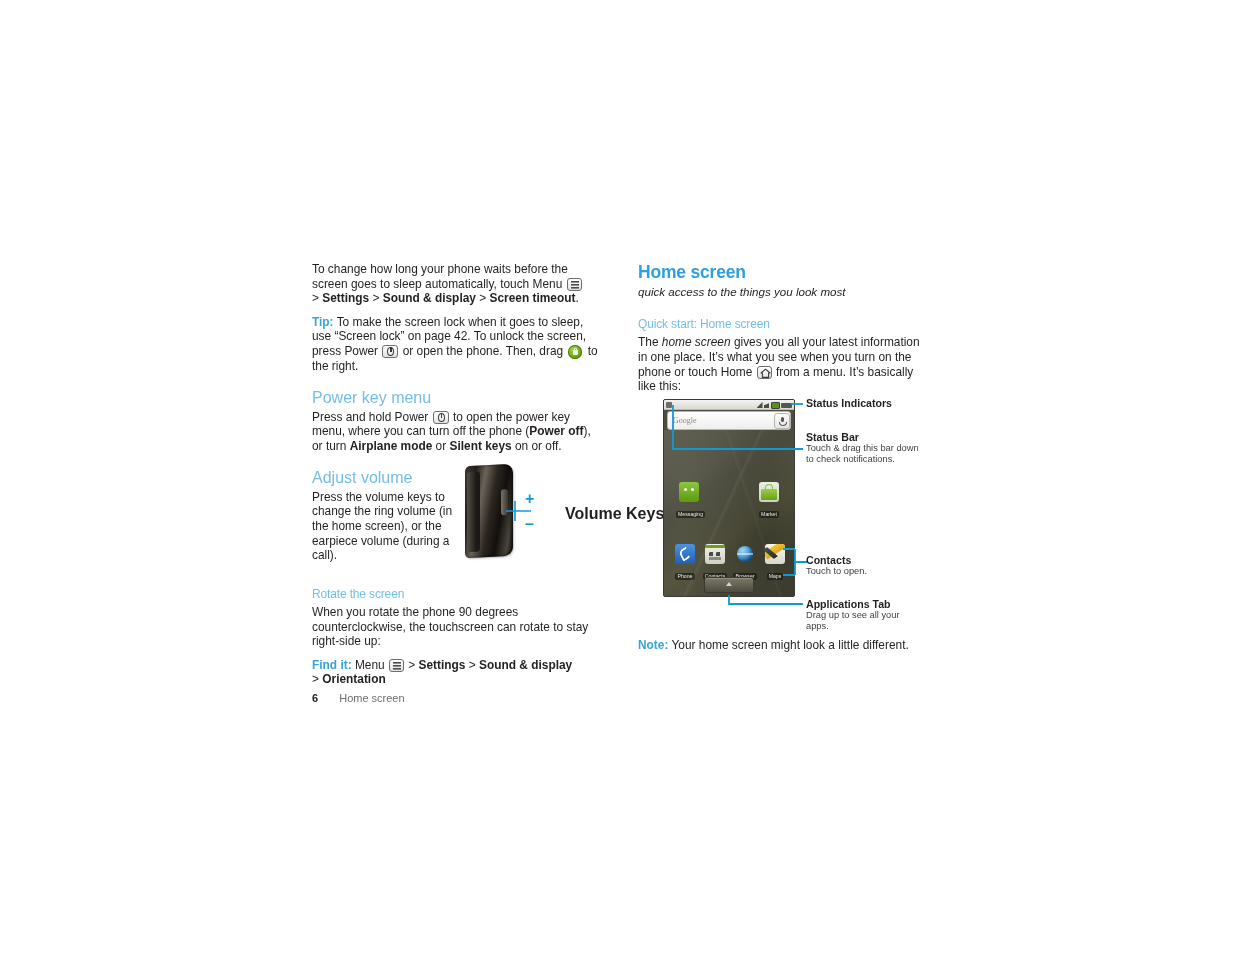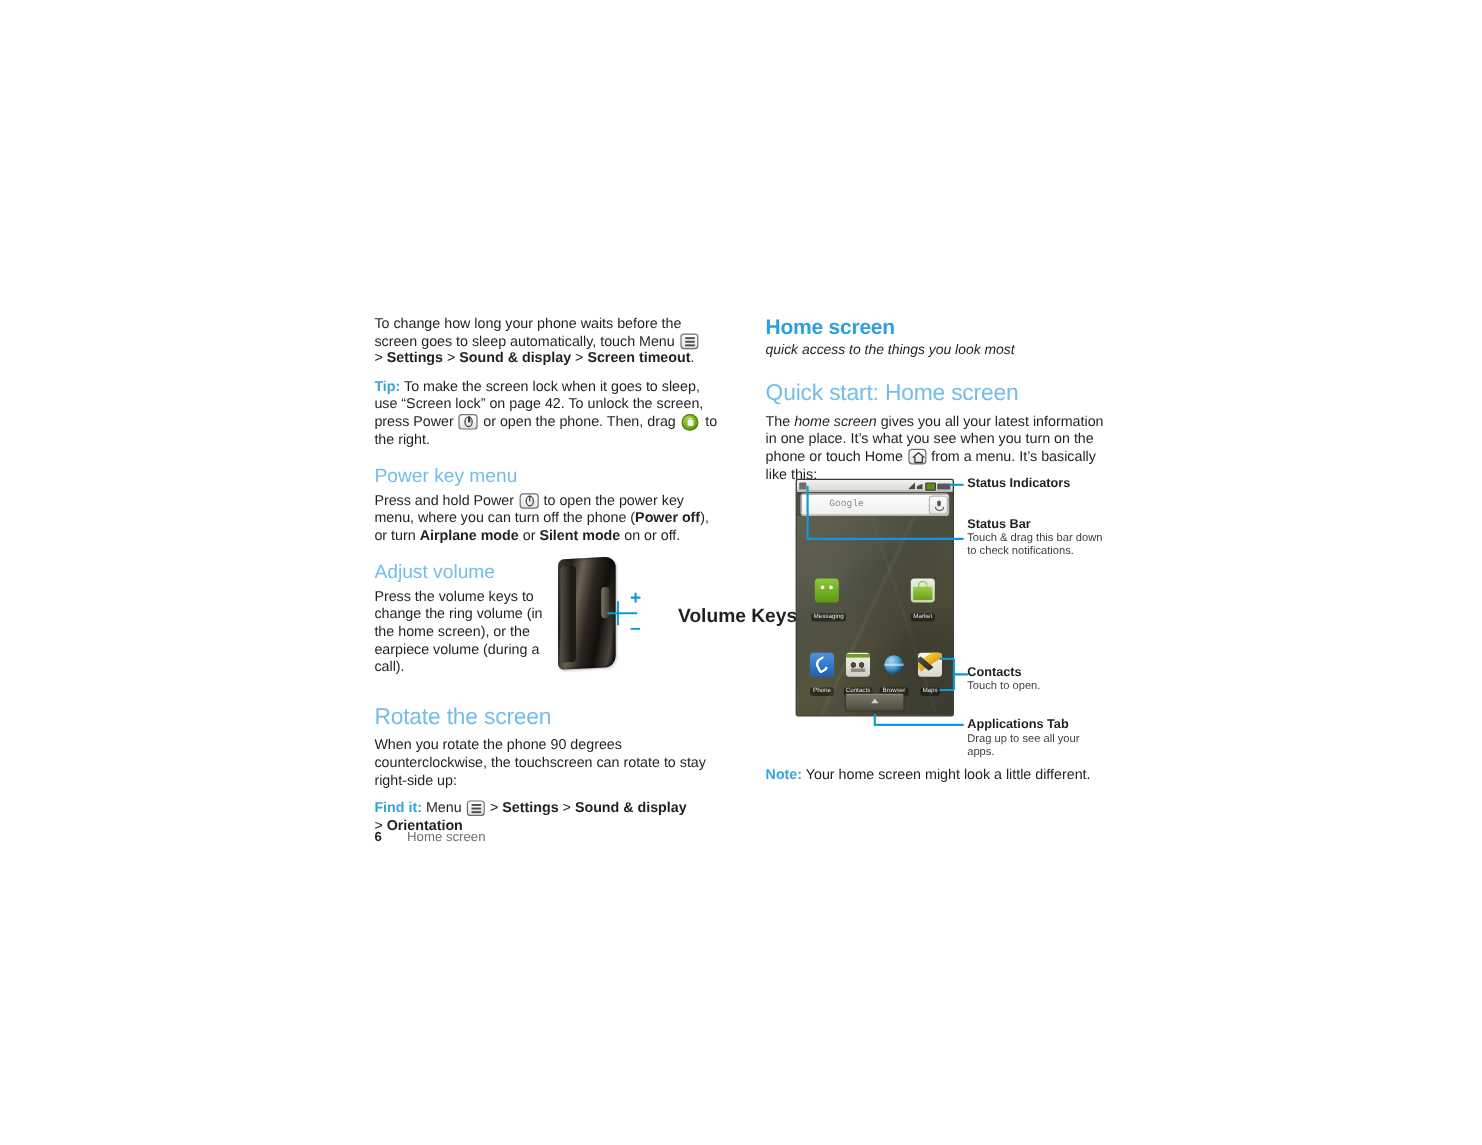--- a/index.html
+++ b/index.html
@@ -17,21 +17,21 @@
   
   .h1{
     font-size:17.5px;font-weight:bold;color:#2e9fe0;letter-spacing:-0.2px;
     margin:0 0 3px 0;line-height:1.15;
   }
   .h1-sub{
     font-size:11.6px;font-style:italic;color:#231f20;margin:0 0 18px 0;
     line-height:1.2;
   }
   .h2{
-    font-size:19px;color:#74bdea;margin:12px 0 4px 0;line-height:1.2;
+    font-size:12px;color:#74bdea;margin:12px 0 4px 0;line-height:1.2;
     font-weight:normal;letter-spacing:-0.15px;
   }
   .h3{
     font-size:16px;color:#74bdea;margin:14px 0 3px 0;line-height:1.2;
     font-weight:normal;
   }
   p{font-size:11.9px;line-height:14.6px;margin:0 0 9px 0;color:#231f20;}
   b,.bold{font-weight:bold;}
   i,.ital{font-style:italic;}
   .accent{color:#39a3dd;font-weight:bold;}
@@ -118,21 +118,21 @@
   .hs-sb-right{position:absolute;right:2px;top:1.5px;display:flex;gap:1.5px;align-items:center;}
   .sig{width:6px;height:6px;background:#4a4a47;clip-path:polygon(0 100%,100% 100%,100% 0);}
   .sig2{width:5px;height:6px;background:#4a4a47;clip-path:polygon(0 100%,100% 100%,100% 20%,0 55%);}
   .batt{width:7px;height:5px;background:#5a8f1e;border:0.8px solid #3f3f3c;border-radius:1px;}
   .clk{width:11px;height:5px;background:#56565a;border-radius:1px;}
   .hs-search{
     position:absolute;left:3px;right:3px;top:11px;height:17px;
     background:linear-gradient(#ffffff,#eeeeec);
     border:1px solid #b6b6b2;border-radius:3px;display:flex;align-items:center;
   }
-  .hs-search .ph{font-size:8px;color:#8a8a86;margin-left:23px;font-family:Liberation Mono, monospace;}
+  .hs-search .ph{font-size:8px;color:#8a8a86;margin-left:5px;font-family:Liberation Serif, serif;}
   .hs-search .magn{
     margin-left:auto;margin-right:4px;width:7px;height:7px;border:1.2px solid #6f6f6b;
     border-radius:50%;position:relative;
   }
   .hs-search .magn::after{content:"";position:absolute;right:-3px;bottom:-2px;width:4px;height:1.2px;background:#6f6f6b;transform:rotate(40deg);}
   .hs-mic{
     position:absolute;right:4px;top:12.5px;width:14px;height:14px;
     background:linear-gradient(#fcfcfc,#e6e6e3);border:1px solid #b6b6b2;border-radius:3px;
   }
   .hs-mic::before{content:"";position:absolute;left:5.5px;top:3px;width:3px;height:5px;background:#55555a;border-radius:2px;}
@@ -243,21 +243,21 @@
       <span>to the right.</span>
     </p>
 
     <h3 class="h3">Power key menu</h3>
     <p>
       <span>Press and hold Power</span>
       <span class="keyicon power"></span>
       <span>to open the power key menu, where you can turn off the phone (</span><b>Power off</b><span>), or turn</span>
       <b>Airplane mode</b>
       <span>or</span>
-      <b>Silent mode</b>
+      <b>Silent keys</b>
       <span>on or off.</span>
     </p>
 
     <h3 class="h3">Adjust volume</h3>
     <p style="width:150px;">Press the volume keys to change the ring volume (in the home screen), or the earpiece volume (during a call).</p>
 
     <h2 class="h2" style="margin-top:24px;">Rotate the screen</h2>
     <p>When you rotate the phone 90 degrees counterclockwise, the touchscreen can rotate to stay right-side up:</p>
 
     <p>

